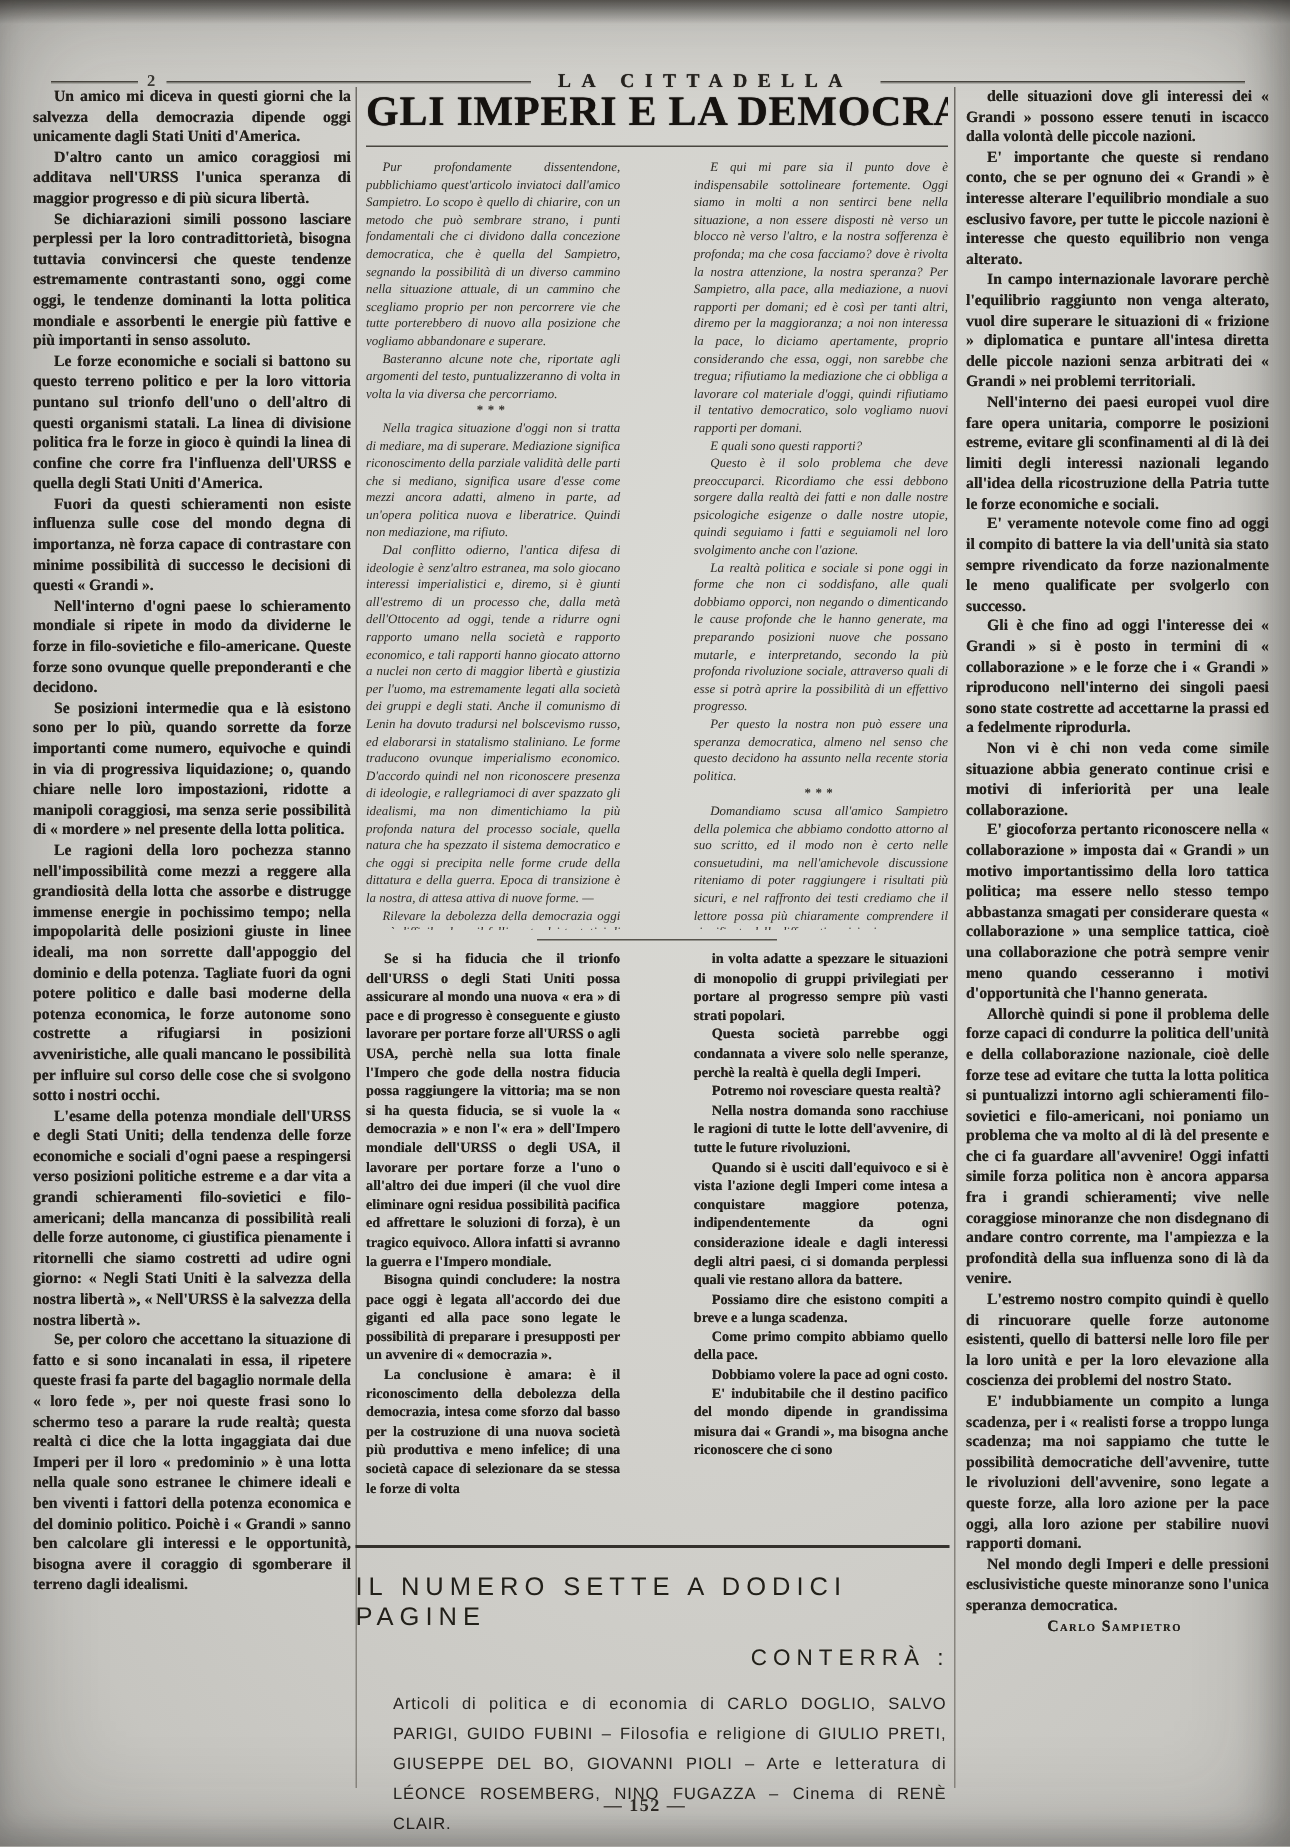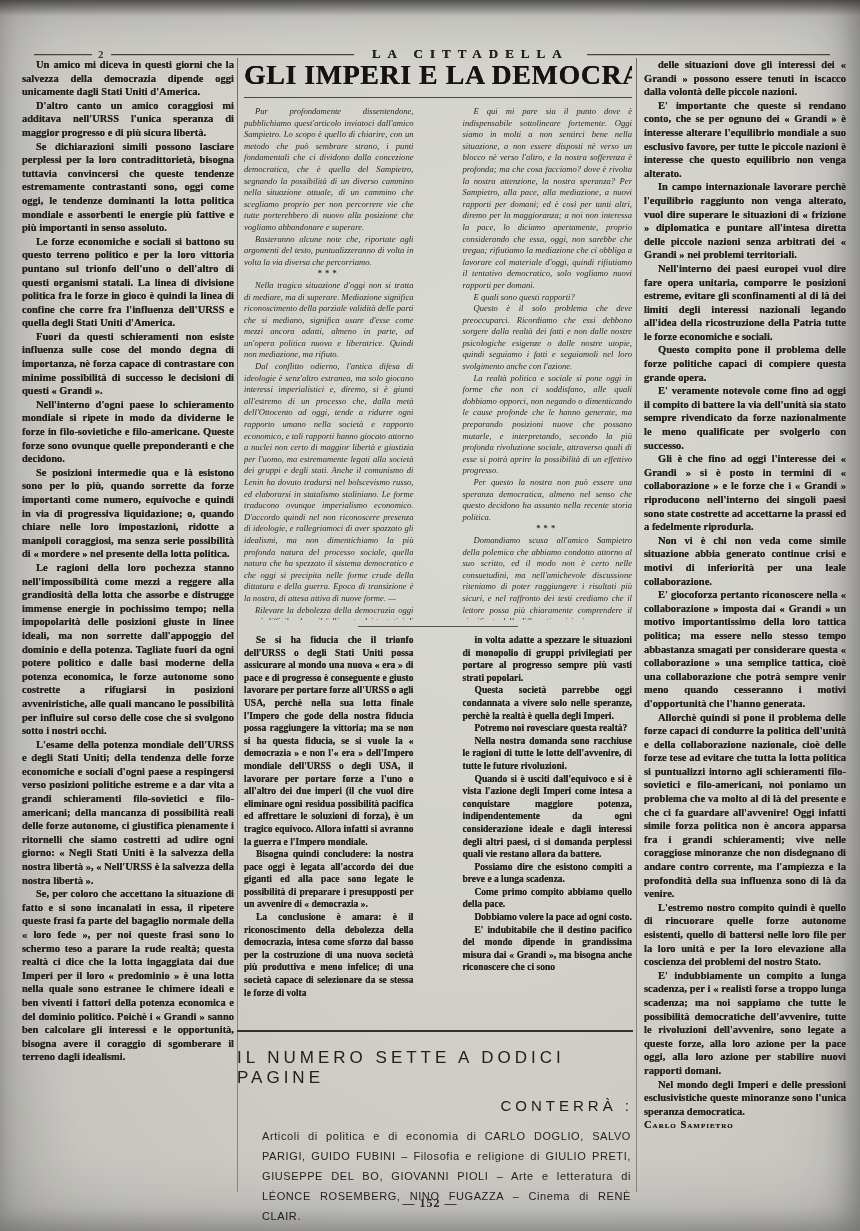--- a/index.html
+++ b/index.html
@@ -68,21 +68,21 @@
     color:#2b2823;font-weight:400;
   }
   .intro-row .icol p{margin:0;text-indent:11px;}
   .body-row .icol{
     font-size:9.5px;line-height:12.6px;font-weight:700;text-align:justify;
     color:#24211c;text-shadow:0 0 .4px rgba(36,33,28,.8);
   }
   .body-row .icol p{margin:0;text-indent:12px;}
   .mid-rule{width:160px;height:1px;background:#55524b;margin:6px auto 7px auto;flex:0 0 auto;}
   p.sep{text-align:center !important;text-indent:0 !important;letter-spacing:3px;font-style:normal;font-weight:700;}
-  p.sig{text-align:left;text-indent:0 !important;font-variant:small-caps;font-style:normal;font-weight:700;letter-spacing:1px;padding-right:4px;}
+  p.sig{text-align:center;text-indent:0 !important;font-variant:small-caps;font-style:normal;font-weight:700;letter-spacing:1px;padding-right:4px;}
   p.sigi{text-align:right;text-indent:0 !important;font-weight:700;padding-right:10px;}
   
   .announce{
     position:absolute;left:237px;top:1030px;width:396px;
     border-top:2px solid #34312c;
     font-family:"Liberation Sans", sans-serif;color:#26231f;
   }
   .ann-t1{margin:16px 0 0 0;font-size:17px;letter-spacing:4px;font-weight:400;color:#222019;}
   .ann-t2{margin:9px 0 0 0;text-align:right;font-size:15px;letter-spacing:4px;font-weight:400;color:#222019;padding-left:40px;}
   .ann-body{margin:12px 2px 0 2px;font-size:11px;line-height:20px;letter-spacing:.6px;text-align:justify;padding-left:23px;}
@@ -167,21 +167,20 @@
     </div>
   </div>
 
   <div class="vrule v2"></div>
 
   <div class="colR">
       <p>delle situazioni dove gli interessi dei « Grandi » possono essere tenuti in iscacco dalla volontà delle piccole nazioni.</p>
       <p>E' importante che queste si rendano conto, che se per ognuno dei « Grandi » è interesse alterare l'equilibrio mondiale a suo esclusivo favore, per tutte le piccole nazioni è interesse che questo equilibrio non venga alterato.</p>
       <p>In campo internazionale lavorare perchè l'equilibrio raggiunto non venga alterato, vuol dire superare le situazioni di « frizione » diplomatica e puntare all'intesa diretta delle piccole nazioni senza arbitrati dei « Grandi » nei problemi territoriali.</p>
       <p>Nell'interno dei paesi europei vuol dire fare opera unitaria, comporre le posizioni estreme, evitare gli sconfinamenti al di là dei limiti degli interessi nazionali legando all'idea della ricostruzione della Patria tutte le forze economiche e sociali.</p>
-      <p>Questo compito pone il problema delle forze politiche capaci di compiere questa grande opera.</p>
       <p>E' veramente notevole come fino ad oggi il compito di battere la via dell'unità sia stato sempre rivendicato da forze nazionalmente le meno qualificate per svolgerlo con successo.</p>
       <p>Gli è che fino ad oggi l'interesse dei « Grandi » si è posto in termini di « collaborazione » e le forze che i « Grandi » riproducono nell'interno dei singoli paesi sono state costrette ad accettarne la prassi ed a fedelmente riprodurla.</p>
       <p>Non vi è chi non veda come simile situazione abbia generato continue crisi e motivi di inferiorità per una leale collaborazione.</p>
       <p>E' giocoforza pertanto riconoscere nella « collaborazione » imposta dai « Grandi » un motivo importantissimo della loro tattica politica; ma essere nello stesso tempo abbastanza smagati per considerare questa « collaborazione » una semplice tattica, cioè una collaborazione che potrà sempre venir meno quando cesseranno i motivi d'opportunità che l'hanno generata.</p>
       <p>Allorchè quindi si pone il problema delle forze capaci di condurre la politica dell'unità e della collaborazione nazionale, cioè delle forze tese ad evitare che tutta la lotta politica si puntualizzi intorno agli schieramenti filo-sovietici e filo-americani, noi poniamo un problema che va molto al di là del presente e che ci fa guardare all'avvenire! Oggi infatti simile forza politica non è ancora apparsa fra i grandi schieramenti; vive nelle coraggiose minoranze che non disdegnano di andare contro corrente, ma l'ampiezza e la profondità della sua influenza sono di là da venire.</p>
       <p>L'estremo nostro compito quindi è quello di rincuorare quelle forze autonome esistenti, quello di battersi nelle loro file per la loro unità e per la loro elevazione alla coscienza dei problemi del nostro Stato.</p>
       <p>E' indubbiamente un compito a lunga scadenza, per i « realisti forse a troppo lunga scadenza; ma noi sappiamo che tutte le possibilità democratiche dell'avvenire, tutte le rivoluzioni dell'avvenire, sono legate a queste forze, alla loro azione per la pace oggi, alla loro azione per stabilire nuovi rapporti domani.</p>
       <p>Nel mondo degli Imperi e delle pressioni esclusivistiche queste minoranze sono l'unica speranza democratica.</p>
       <p class="sig">Carlo Sampietro</p>
     </div>

